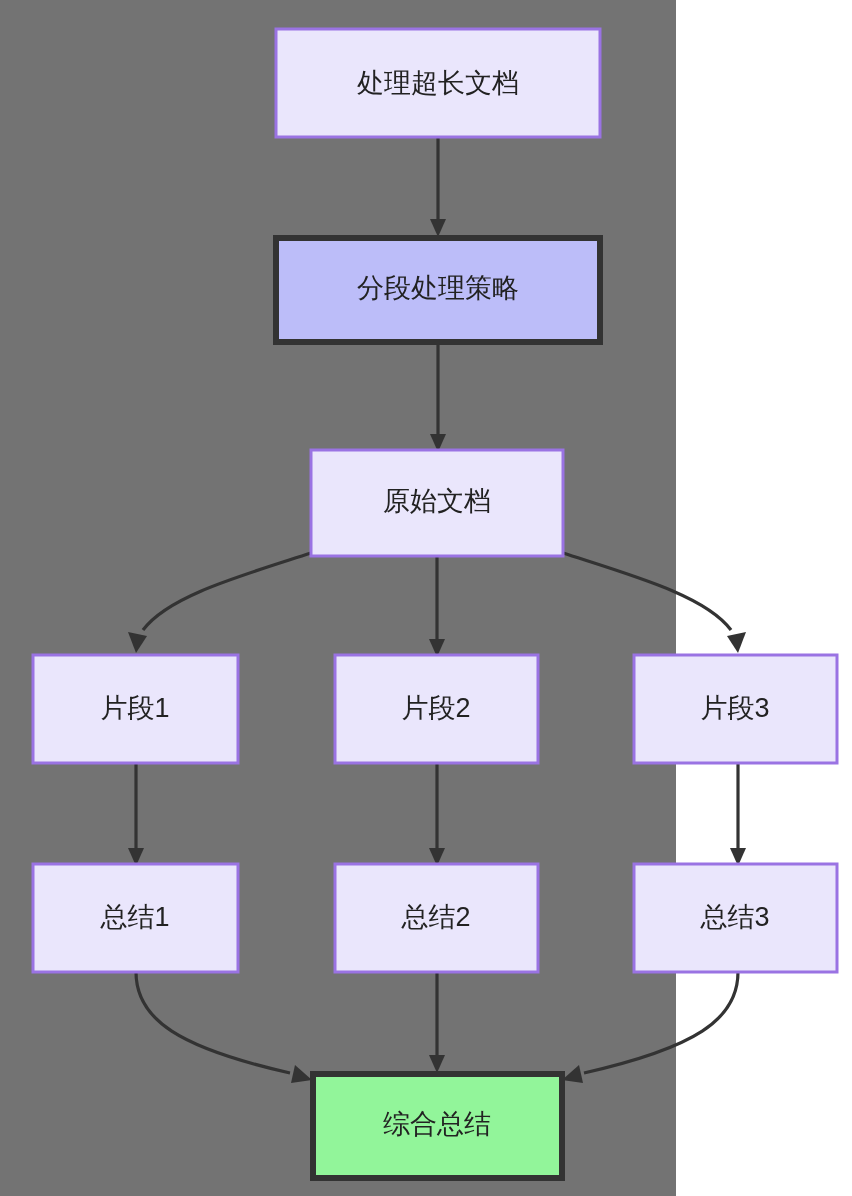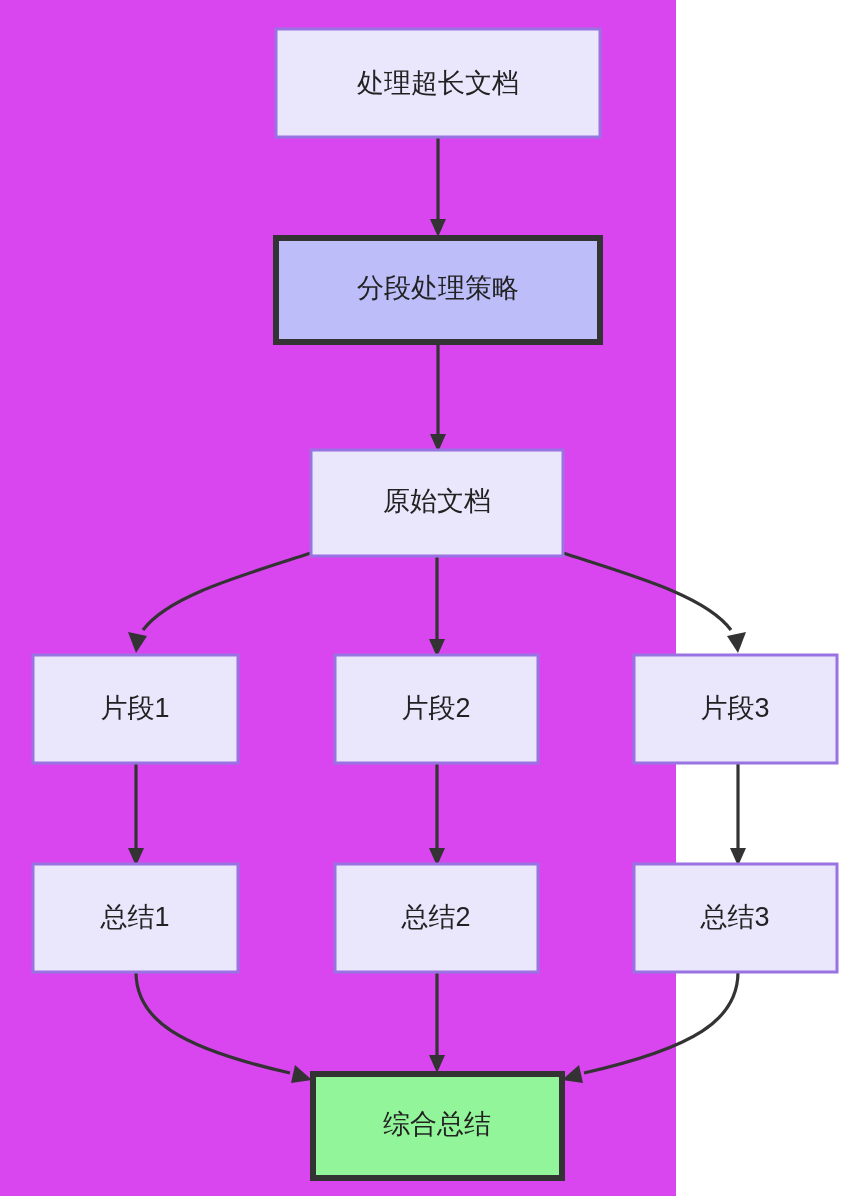--- a/index.html
+++ b/index.html
@@ -11,21 +11,21 @@
   body {
     width: 852px;
     height: 1196px;
     font-family: "Liberation Sans", "DejaVu Sans", sans-serif;
     overflow: hidden;
   }
   #diagram-root {
     position: relative;
     width: 676px;
     height: 1196px;
-    background: #d946ef;
+    background: #737373;
   }
   svg#flowchart {
     display: block;
     width: 852px;
     height: 1196px;
   }
   .node-rect {
     stroke-linejoin: miter;
   }
   .node-default {

